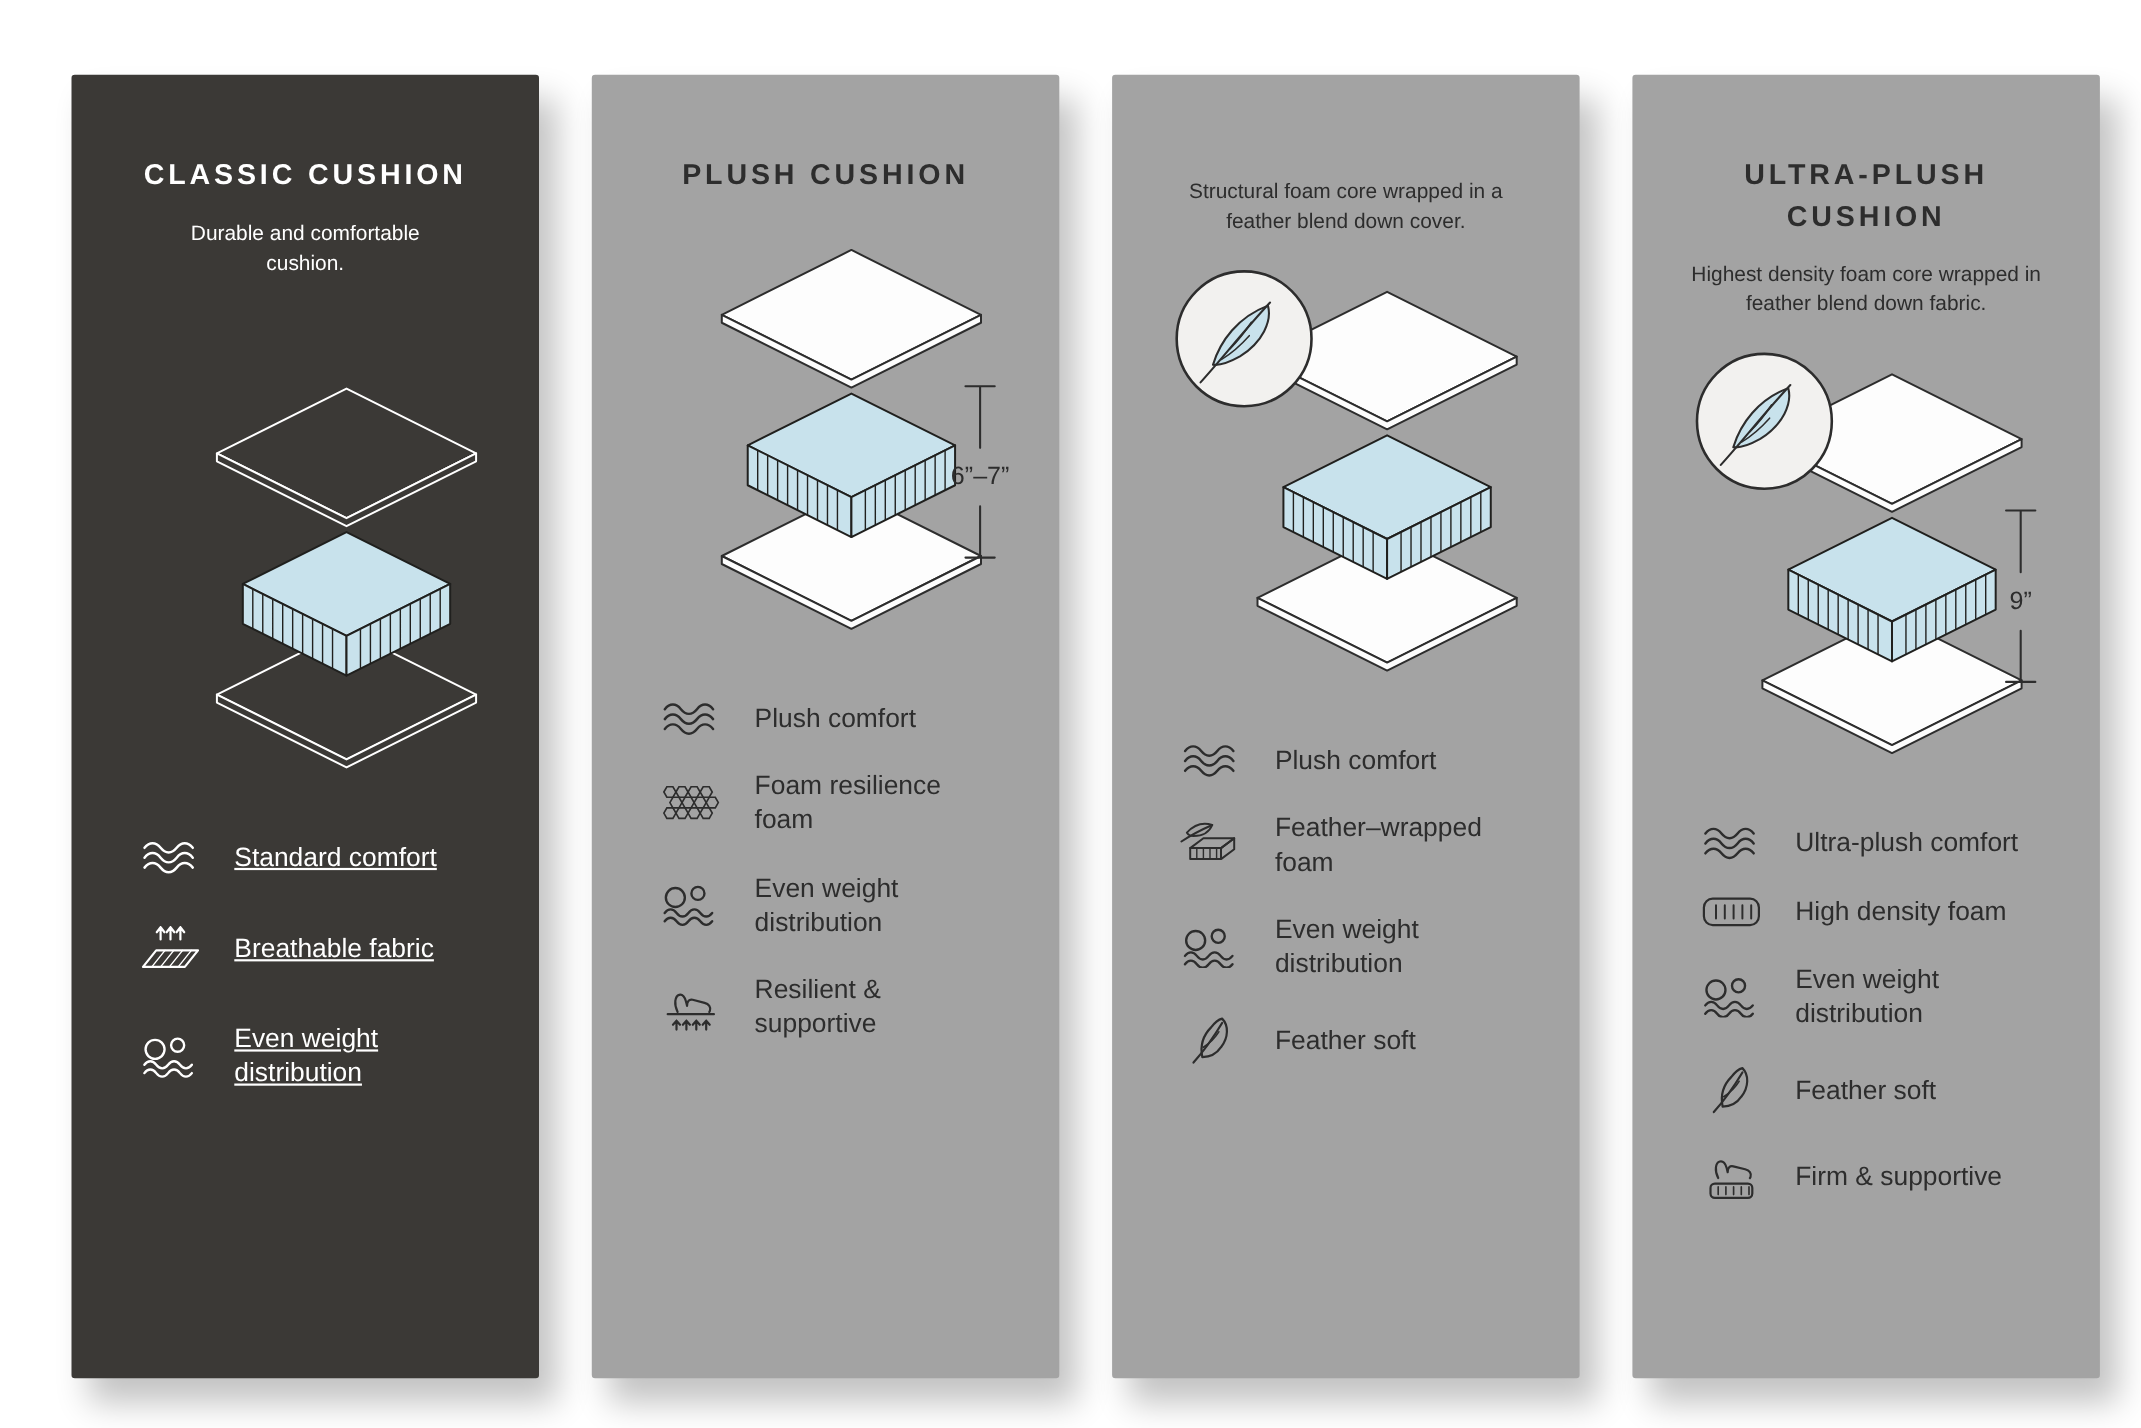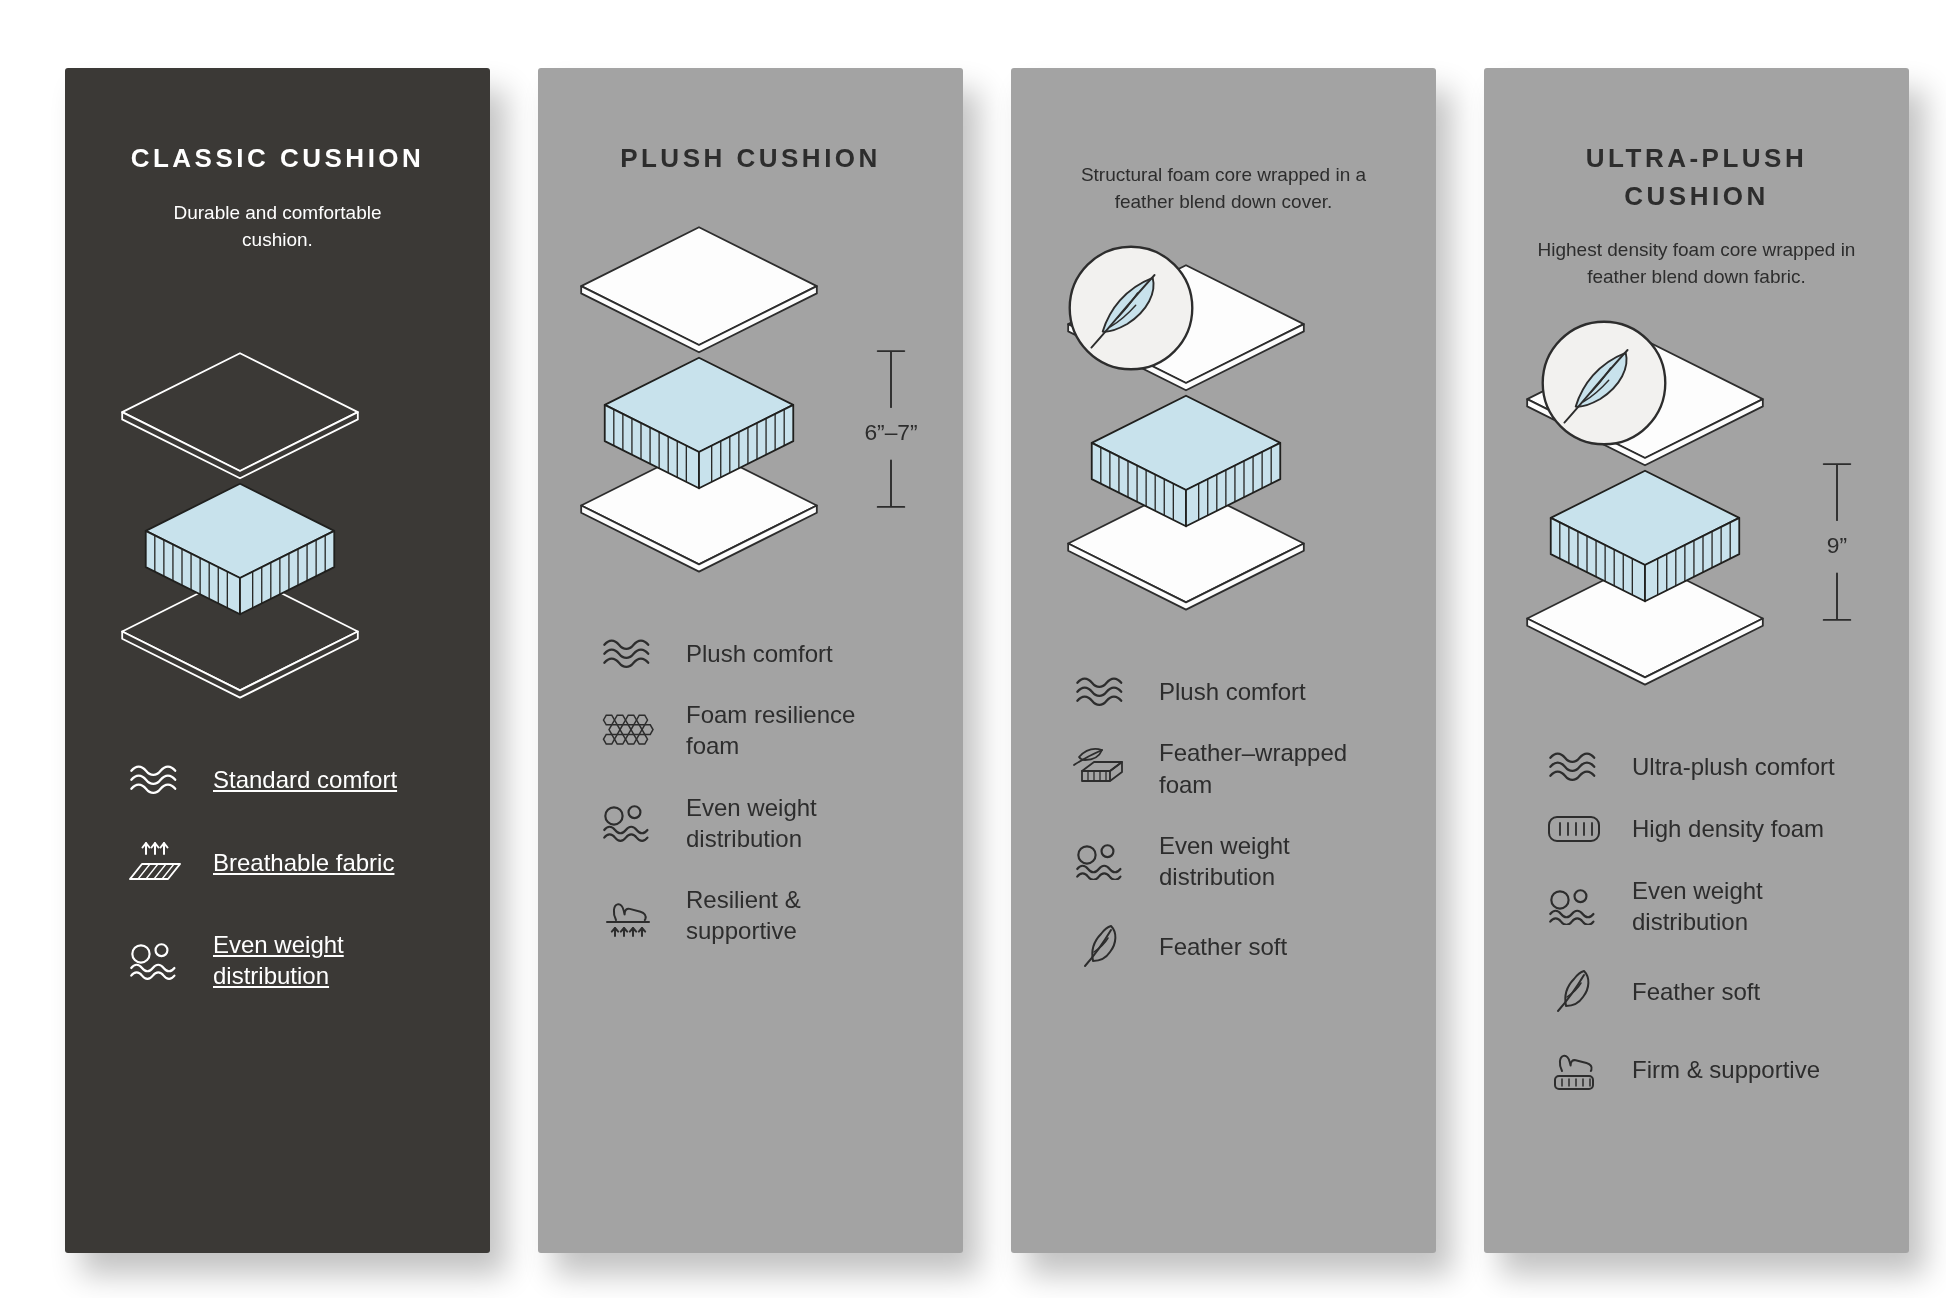--- a/index.html
+++ b/index.html
@@ -27,21 +27,21 @@
     max-width:340px; margin:0 auto;
   }
   .card-desc {
     font-size:19px; line-height:1.42; text-align:center;
     margin:22px auto 0; max-width:330px; color:#2d2d2d;
   }
   .card.dark .card-desc { max-width:250px; }
 
   .diagram {
     position:relative; height:380px; margin-top:42px;
-    display:flex; justify-content:flex-start; align-items:flex-start;
+    display:flex; justify-content:flex-end; align-items:flex-start;
   }
   .card.dark .diagram { margin-top:92px; }
   .cushion-svg { width:290px; height:auto; }
 
   
   .cover-face { fill:#fdfdfd; stroke:#2d2d2d; stroke-width:2; stroke-linejoin:round; }
   .card.dark .cover-face { fill:#3b3936; stroke:#ffffff; }
   .foam-face { fill:#c8e2ec; stroke:#20201e; stroke-width:2; stroke-linejoin:round; }
   .foam-hatch { fill:none; stroke:#20201e; stroke-width:1.4; }
 

